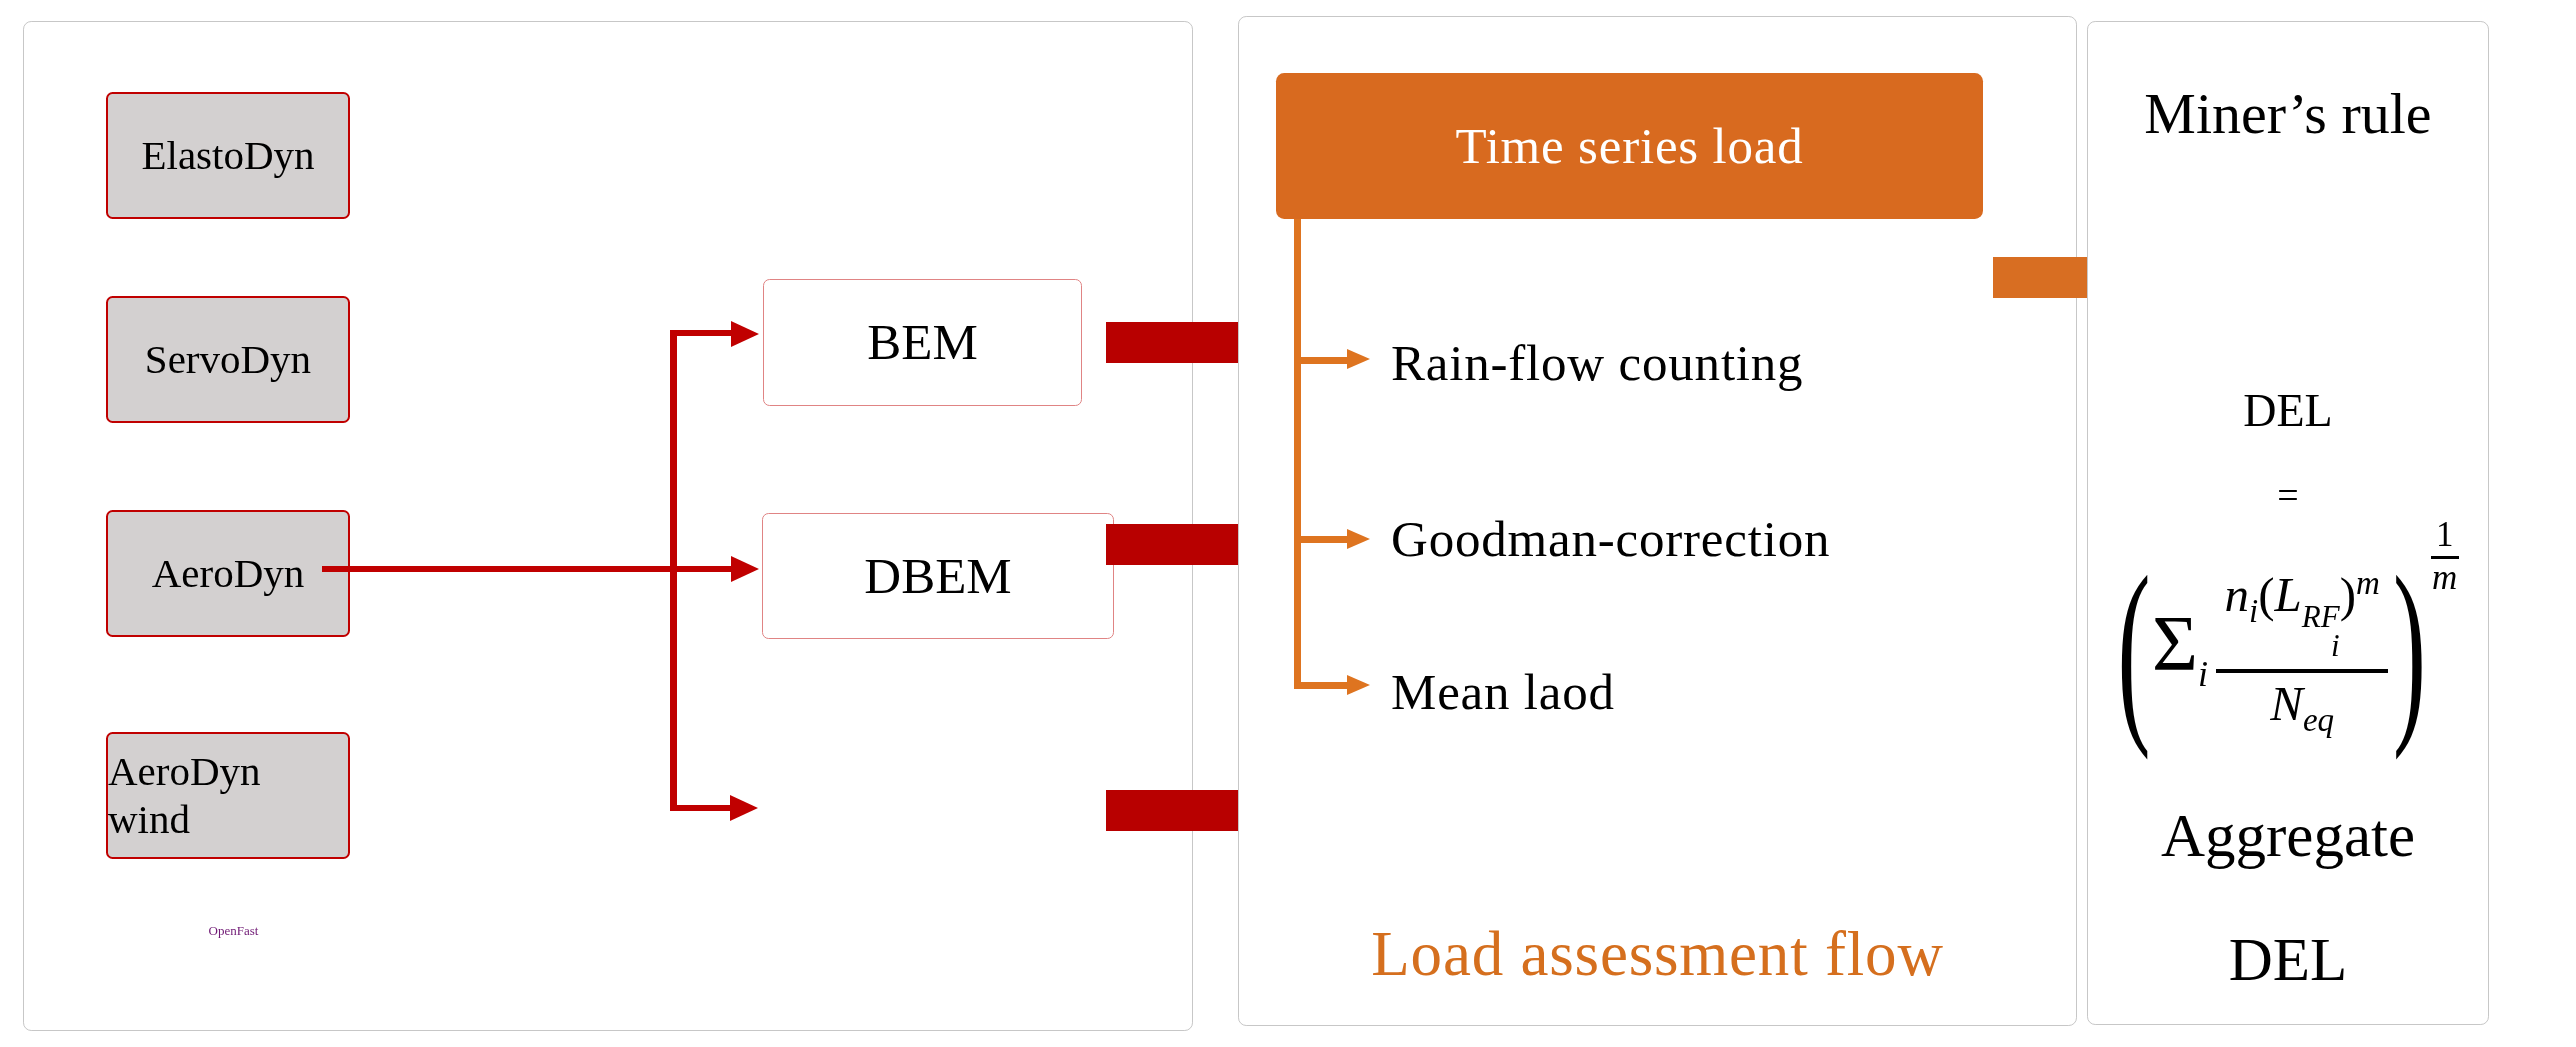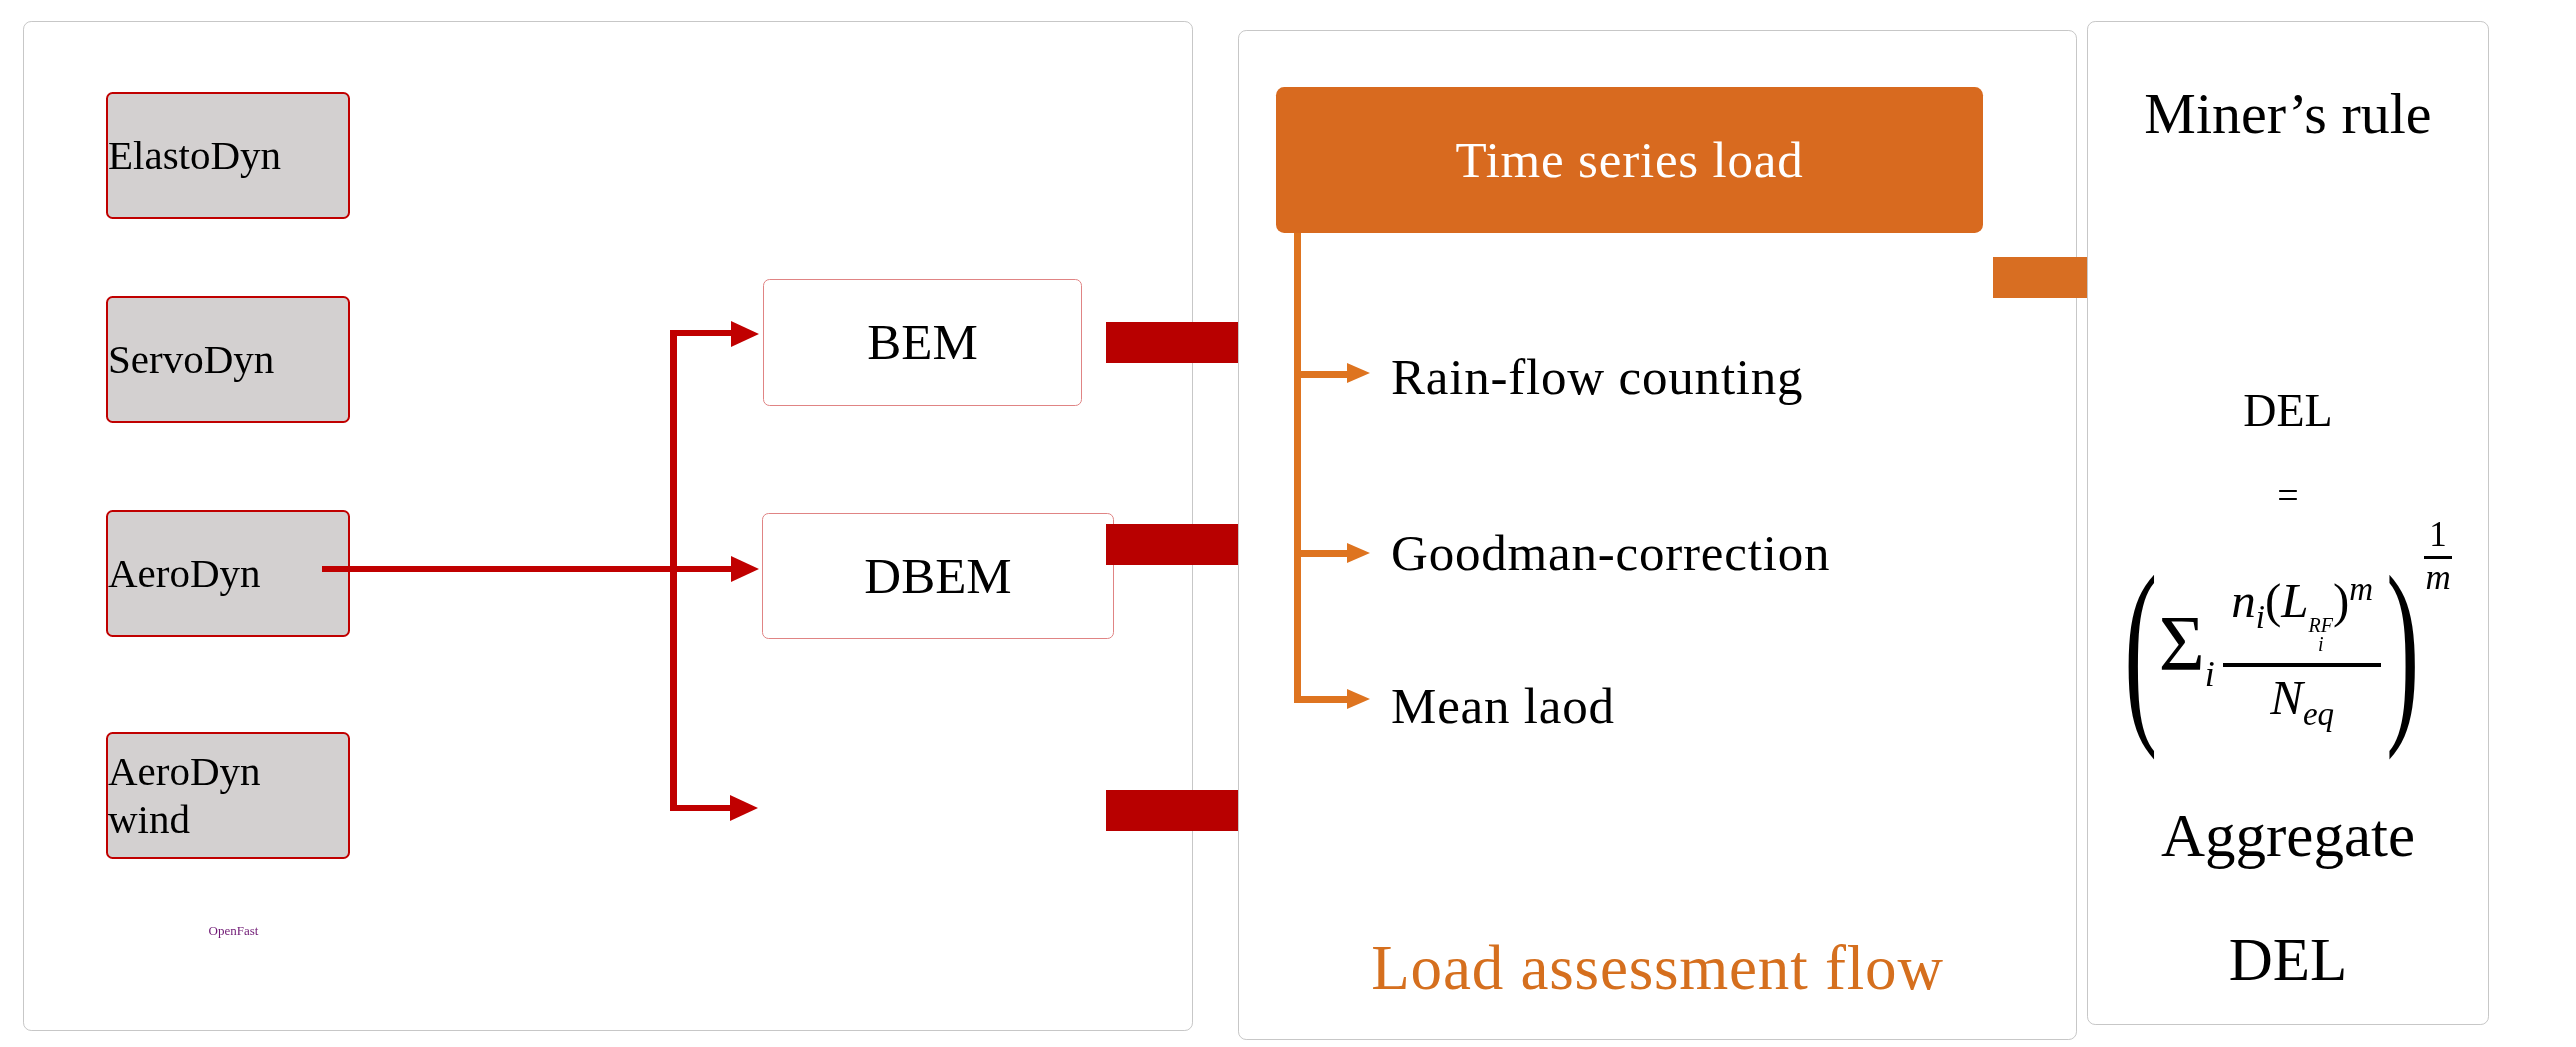--- a/index.html
+++ b/index.html
@@ -11,31 +11,31 @@
     color:#000;
     overflow:hidden;
   }
   .panel{
     position:absolute;
     background:#ffffff;
     border:1.6px solid #c7c7c7;
     border-radius:8.2px;
   }
   #panel-openfast{left:23px;top:20.6px;width:1168px;height:1008px;}
-  #panel-loadflow{left:1238px;top:30px;width:837px;height:1008px;}
+  #panel-loadflow{left:1238px;top:16px;width:837px;height:1008px;}
   #panel-miners{left:2087px;top:20.6px;width:400px;height:1002px;}
 
   
   .module-box{
     position:absolute;
     left:82px;width:240px;height:123px;
     background:#d3d0d0;
     border:2.5px solid #c00000;
     border-radius:6.6px;
-    display:flex;align-items:center;justify-content:flex-start;
+    display:flex;align-items:center;justify-content:center;
     font-size:41px;
   }
   
   .solver-box{
     position:absolute;
     background:#ffffff;
     border:1.6px solid #e08484;
     border-radius:6.6px;
     display:flex;align-items:center;justify-content:center;
     font-size:51px;
@@ -110,22 +110,22 @@
     transform:scaleY(2.05);line-height:1;
   }
   .sigma{font-style:normal;font-size:79px;line-height:1;margin:0 3.3px 0 1.6px;}
   .sigma sub{font-size:36px;font-style:italic;}
   .frac{display:inline-flex;flex-direction:column;align-items:center;margin:0 5px;transform:translateY(5px);}
   .frac .num{border-bottom:4.1px solid #000;padding:0 8.2px 8.2px 8.2px;line-height:1;white-space:nowrap;}
   .frac .den{padding-top:6.6px;line-height:1;}
   .num sub,.den sub{font-size:33px;}
   .num sup{font-size:33px;}
   .stacked{
-    display:inline-flex;flex-direction:column;align-items:center;
-    font-size:20px;line-height:0.95;vertical-align:-15px;font-style:italic;
+    display:inline-flex;flex-direction:column;align-items:flex-end;
+    font-size:31px;line-height:0.95;vertical-align:-15px;font-style:italic;
   }
   .np{font-style:normal;}
   .expfrac{
     display:inline-flex;flex-direction:column;align-items:center;
     font-size:35px;line-height:1.05;
     transform:translateY(-90px);margin-left:5px;
   }
   .expfrac .expnum{border-bottom:3.3px solid #000;font-style:normal;padding:0 5px 1.6px 5px;}
   .expfrac .expden{padding-top:1.6px;}
 </style>

